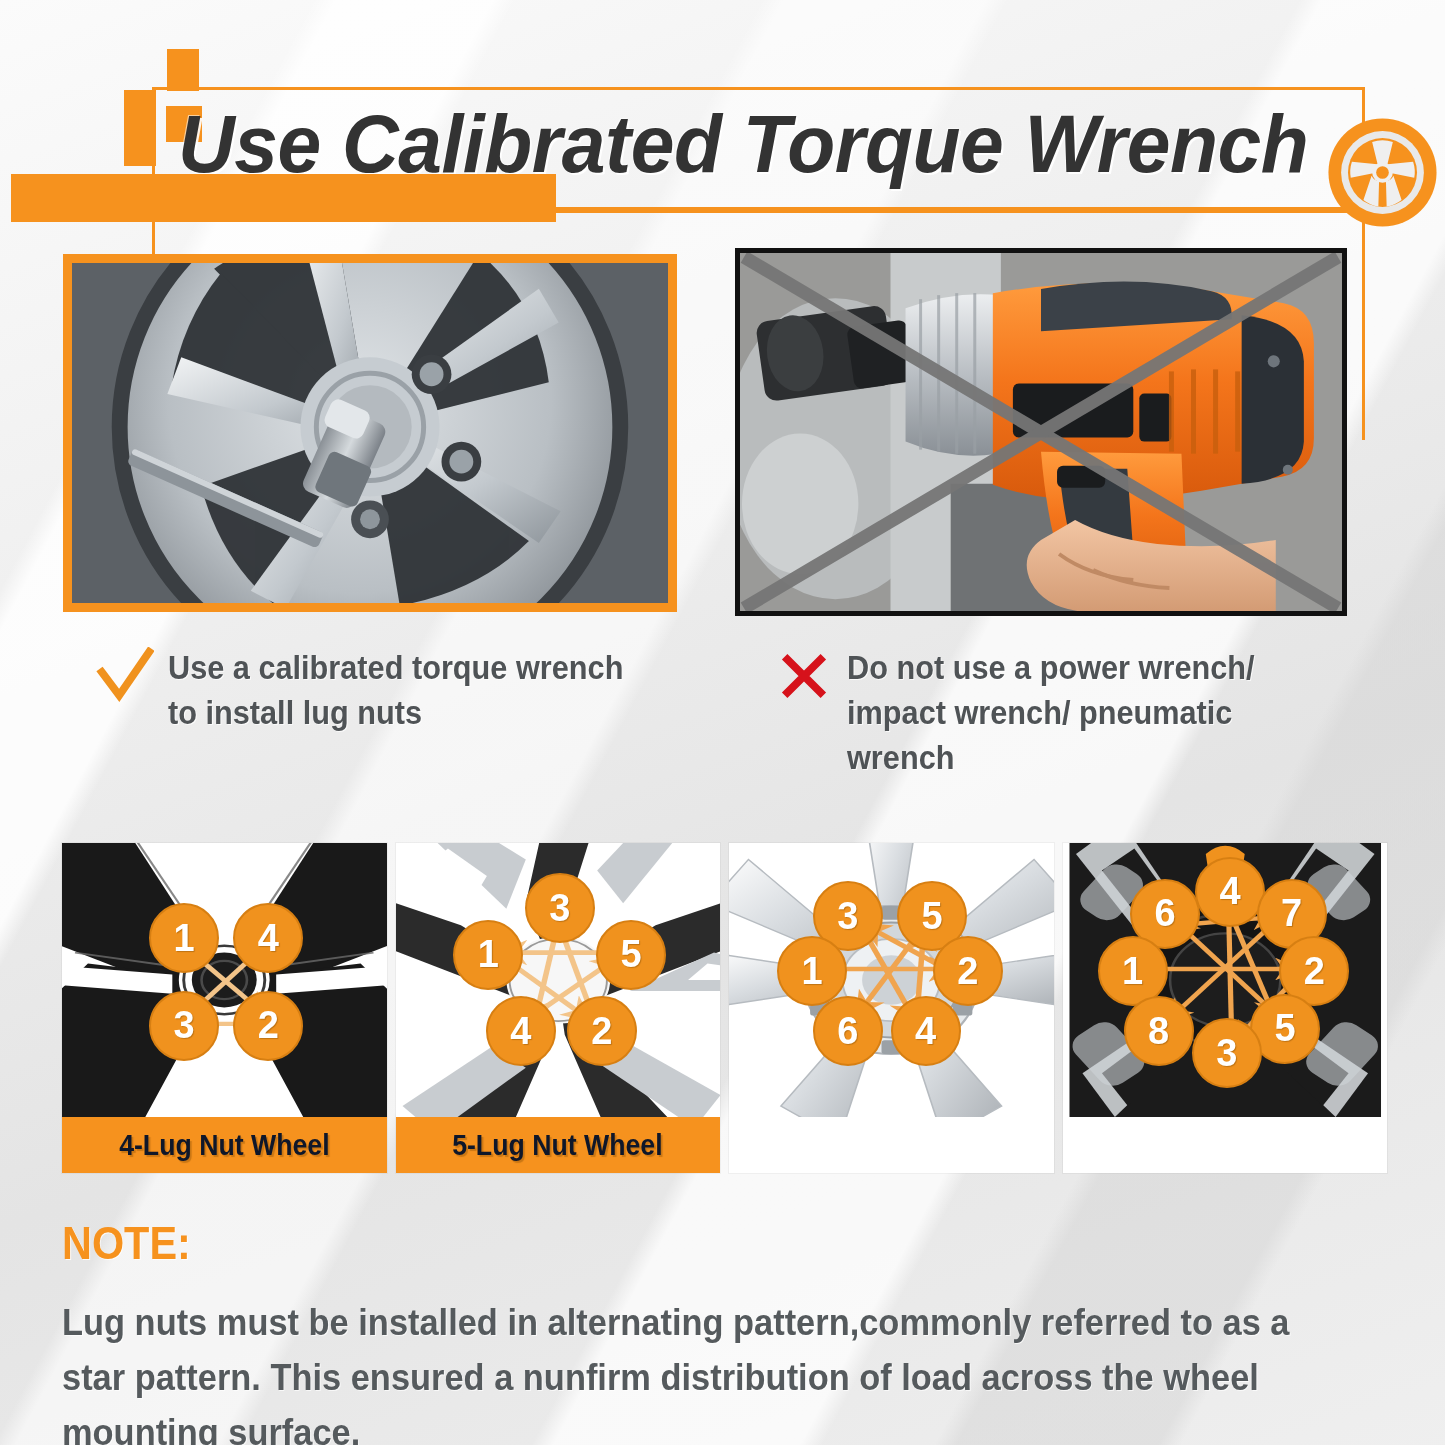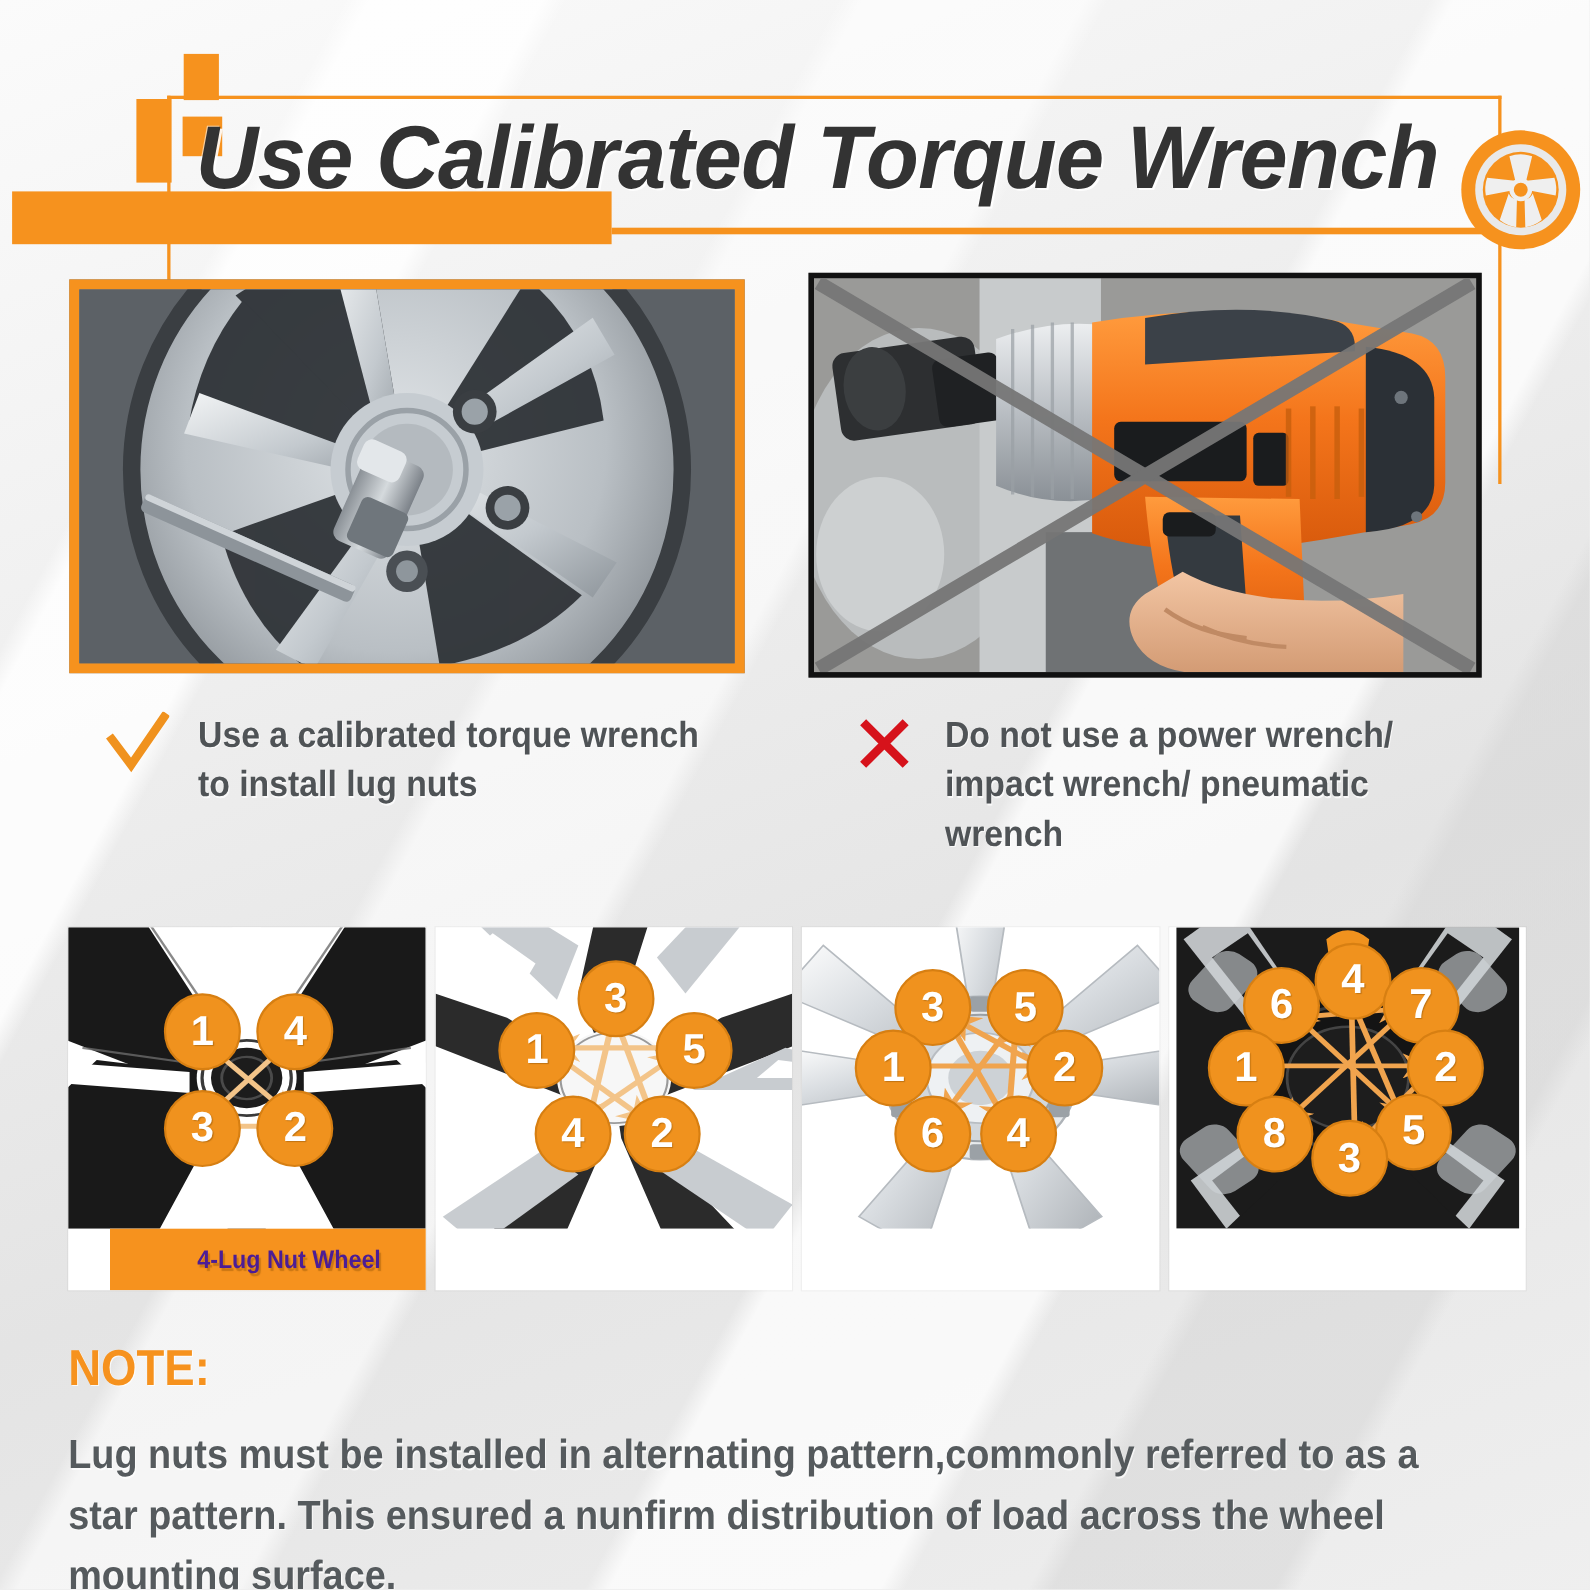--- a/index.html
+++ b/index.html
@@ -111,21 +111,20 @@
     overflow: hidden;
     background: #8d8d8d;
   }
   .photo-inner { position: absolute; inset: 0; }
 
   
   .cap {
     position: absolute;
     display: flex;
     align-items: flex-start;
-    gap: 12px;
   }
   .cap-left { left: 96px; top: 645px; width: 600px; }
   .cap-right { left: 775px; top: 645px; width: 540px; }
   .cap-mark {
     flex: 0 0 auto;
     width: 58px;
     height: 58px;
     margin-right: 14px;
     margin-top: 2px;
   }
@@ -165,29 +164,28 @@
     overflow: hidden;
   }
   .panel-art svg { display: block; width: 100%; height: 100%; }
   .panel-label {
     position: absolute;
     left: 0;
     bottom: 0;
     width: 100%;
     height: 56px;
     background: #F6921E;
-    color: #4c1d95;
-    font-size: 23px;
+    color: #0f172a;
+    font-size: 29px;
     font-weight: bold;
     display: flex;
     align-items: center;
     justify-content: center;
     letter-spacing: 0px;
     text-shadow: 2px 2px 1px rgba(120,70,0,0.35);
-    margin-left: 38px;
   }
   .panel-label span { transform: scaleX(0.92); display: inline-block; }
 
   
   .note-title {
     position: absolute;
     left: 62px;
     top: 1216px;
     font-size: 46px;
     font-weight: bold;
@@ -502,20 +500,23 @@
           </g>
         </svg>
       </div>
       <div class="panel-art">
           <div style="position: absolute; left: 50%; top: 23%; width: 66px; height: 66px; margin-left: -33px; margin-top: -33px; border-radius: 50%; background: rgb(240, 146, 30); border: 2px solid rgb(215, 127, 18); color: rgb(255, 255, 255); font-size: 38px; font-weight: bold; display: flex; align-items: center; justify-content: center; font-family: &quot;Liberation Sans&quot;, sans-serif; text-shadow: rgba(120, 70, 0, 0.4) 1px 1px 1px;">3</div>
           <div style="position: absolute; left: 28%; top: 40%; width: 66px; height: 66px; margin-left: -33px; margin-top: -33px; border-radius: 50%; background: rgb(240, 146, 30); border: 2px solid rgb(215, 127, 18); color: rgb(255, 255, 255); font-size: 38px; font-weight: bold; display: flex; align-items: center; justify-content: center; font-family: &quot;Liberation Sans&quot;, sans-serif; text-shadow: rgba(120, 70, 0, 0.4) 1px 1px 1px;">1</div>
           <div style="position: absolute; left: 72%; top: 40%; width: 66px; height: 66px; margin-left: -33px; margin-top: -33px; border-radius: 50%; background: rgb(240, 146, 30); border: 2px solid rgb(215, 127, 18); color: rgb(255, 255, 255); font-size: 38px; font-weight: bold; display: flex; align-items: center; justify-content: center; font-family: &quot;Liberation Sans&quot;, sans-serif; text-shadow: rgba(120, 70, 0, 0.4) 1px 1px 1px;">5</div>
           <div style="position: absolute; left: 38%; top: 68%; width: 66px; height: 66px; margin-left: -33px; margin-top: -33px; border-radius: 50%; background: rgb(240, 146, 30); border: 2px solid rgb(215, 127, 18); color: rgb(255, 255, 255); font-size: 38px; font-weight: bold; display: flex; align-items: center; justify-content: center; font-family: &quot;Liberation Sans&quot;, sans-serif; text-shadow: rgba(120, 70, 0, 0.4) 1px 1px 1px;">4</div>
           <div style="position: absolute; left: 63%; top: 68%; width: 66px; height: 66px; margin-left: -33px; margin-top: -33px; border-radius: 50%; background: rgb(240, 146, 30); border: 2px solid rgb(215, 127, 18); color: rgb(255, 255, 255); font-size: 38px; font-weight: bold; display: flex; align-items: center; justify-content: center; font-family: &quot;Liberation Sans&quot;, sans-serif; text-shadow: rgba(120, 70, 0, 0.4) 1px 1px 1px;">2</div>
         </div>
+      <div class="panel-label">
+        <span>5-Lug Nut Wheel</span>
+      </div>
     </div>
 
     <div class="panel">
       <div class="panel-art">
         <svg viewBox="0 0 100 100" preserveAspectRatio="none">
           <defs>
             <linearGradient id="chr6" x1="0" y1="0" x2="1" y2="1">
               <stop offset="0%" stop-color="#ffffff"></stop>
               <stop offset="45%" stop-color="#d8dce0"></stop>
               <stop offset="100%" stop-color="#a9aeb3"></stop>

